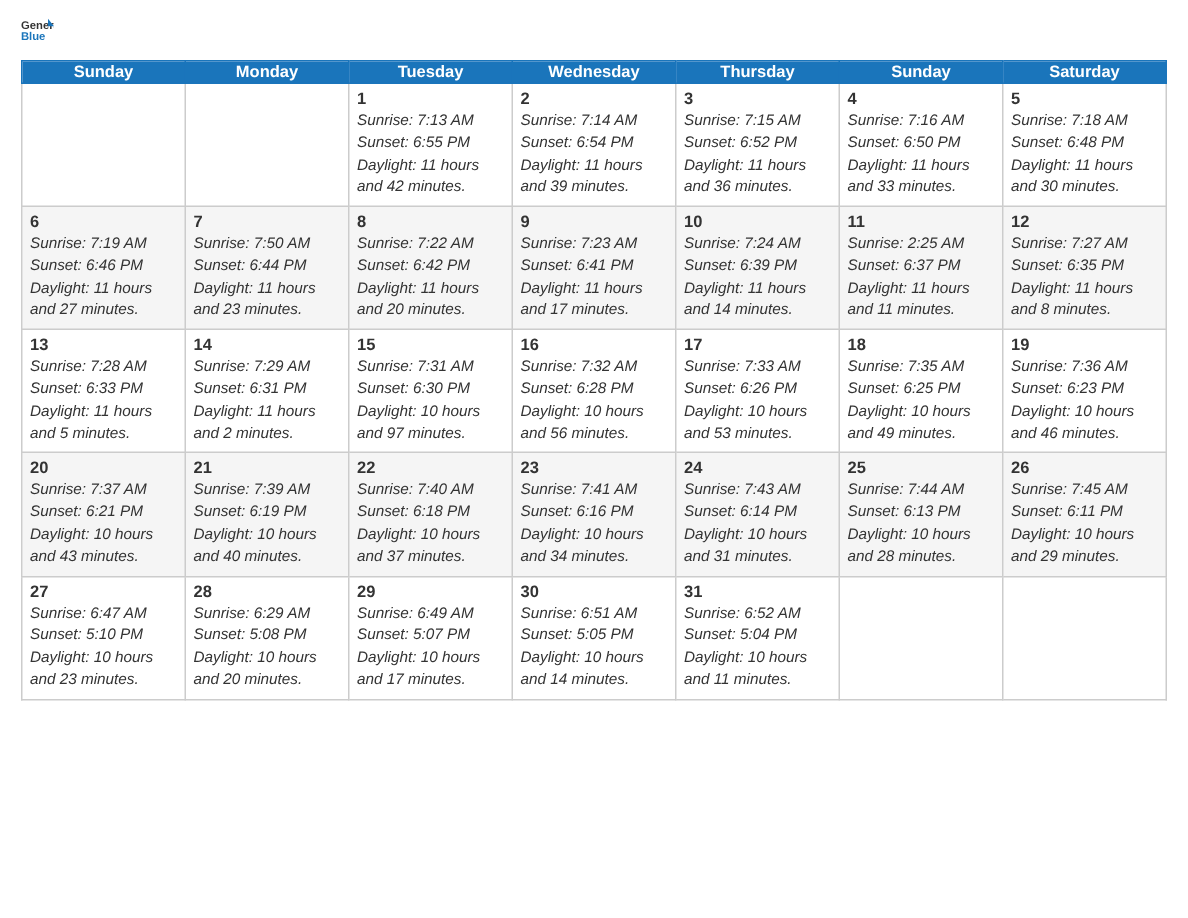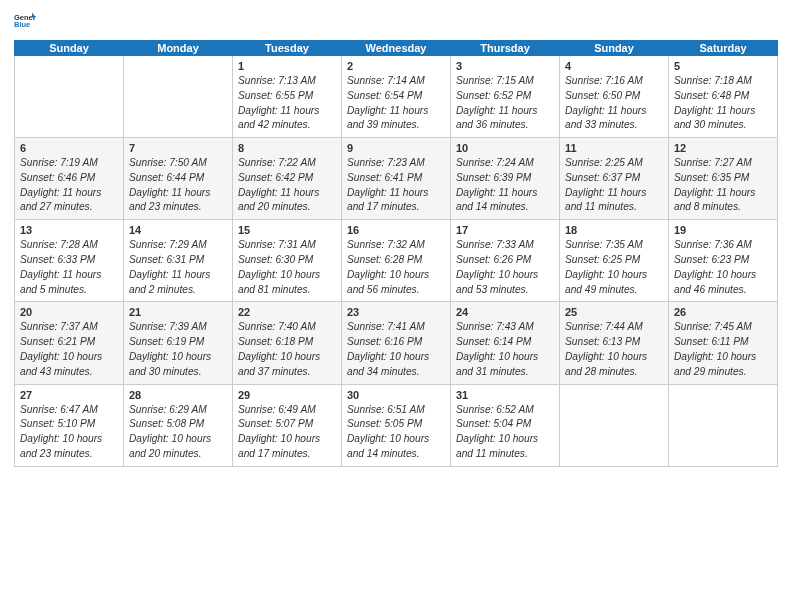--- a/index.html
+++ b/index.html
@@ -177,21 +177,21 @@
           <td>
             <span class="day-num">13</span>
             <div class="cell-content"><span>Sunrise: 7:28 AM</span><br><span>Sunset: 6:33 PM</span><br><span>Daylight: 11 hours and 5 minutes.</span><br></div>
           </td>
           <td>
             <span class="day-num">14</span>
             <div class="cell-content"><span>Sunrise: 7:29 AM</span><br><span>Sunset: 6:31 PM</span><br><span>Daylight: 11 hours and 2 minutes.</span><br></div>
           </td>
           <td>
             <span class="day-num">15</span>
-            <div class="cell-content"><span>Sunrise: 7:31 AM</span><br><span>Sunset: 6:30 PM</span><br><span>Daylight: 10 hours and 81 minutes.</span><br></div>
+            <div class="cell-content"><span>Sunrise: 7:31 AM</span><br><span>Sunset: 6:30 PM</span><br><span>Daylight: 10 hours and 97 minutes.</span><br></div>
           </td>
           <td>
             <span class="day-num">16</span>
             <div class="cell-content"><span>Sunrise: 7:32 AM</span><br><span>Sunset: 6:28 PM</span><br><span>Daylight: 10 hours and 56 minutes.</span><br></div>
           </td>
           <td>
             <span class="day-num">17</span>
             <div class="cell-content"><span>Sunrise: 7:33 AM</span><br><span>Sunset: 6:26 PM</span><br><span>Daylight: 10 hours and 53 minutes.</span><br></div>
           </td>
           <td>
@@ -203,21 +203,21 @@
             <div class="cell-content"><span>Sunrise: 7:36 AM</span><br><span>Sunset: 6:23 PM</span><br><span>Daylight: 10 hours and 46 minutes.</span><br></div>
           </td>
         </tr>
         <tr>
           <td>
             <span class="day-num">20</span>
             <div class="cell-content"><span>Sunrise: 7:37 AM</span><br><span>Sunset: 6:21 PM</span><br><span>Daylight: 10 hours and 43 minutes.</span><br></div>
           </td>
           <td>
             <span class="day-num">21</span>
-            <div class="cell-content"><span>Sunrise: 7:39 AM</span><br><span>Sunset: 6:19 PM</span><br><span>Daylight: 10 hours and 30 minutes.</span><br></div>
+            <div class="cell-content"><span>Sunrise: 7:39 AM</span><br><span>Sunset: 6:19 PM</span><br><span>Daylight: 10 hours and 40 minutes.</span><br></div>
           </td>
           <td>
             <span class="day-num">22</span>
             <div class="cell-content"><span>Sunrise: 7:40 AM</span><br><span>Sunset: 6:18 PM</span><br><span>Daylight: 10 hours and 37 minutes.</span><br></div>
           </td>
           <td>
             <span class="day-num">23</span>
             <div class="cell-content"><span>Sunrise: 7:41 AM</span><br><span>Sunset: 6:16 PM</span><br><span>Daylight: 10 hours and 34 minutes.</span><br></div>
           </td>
           <td>

